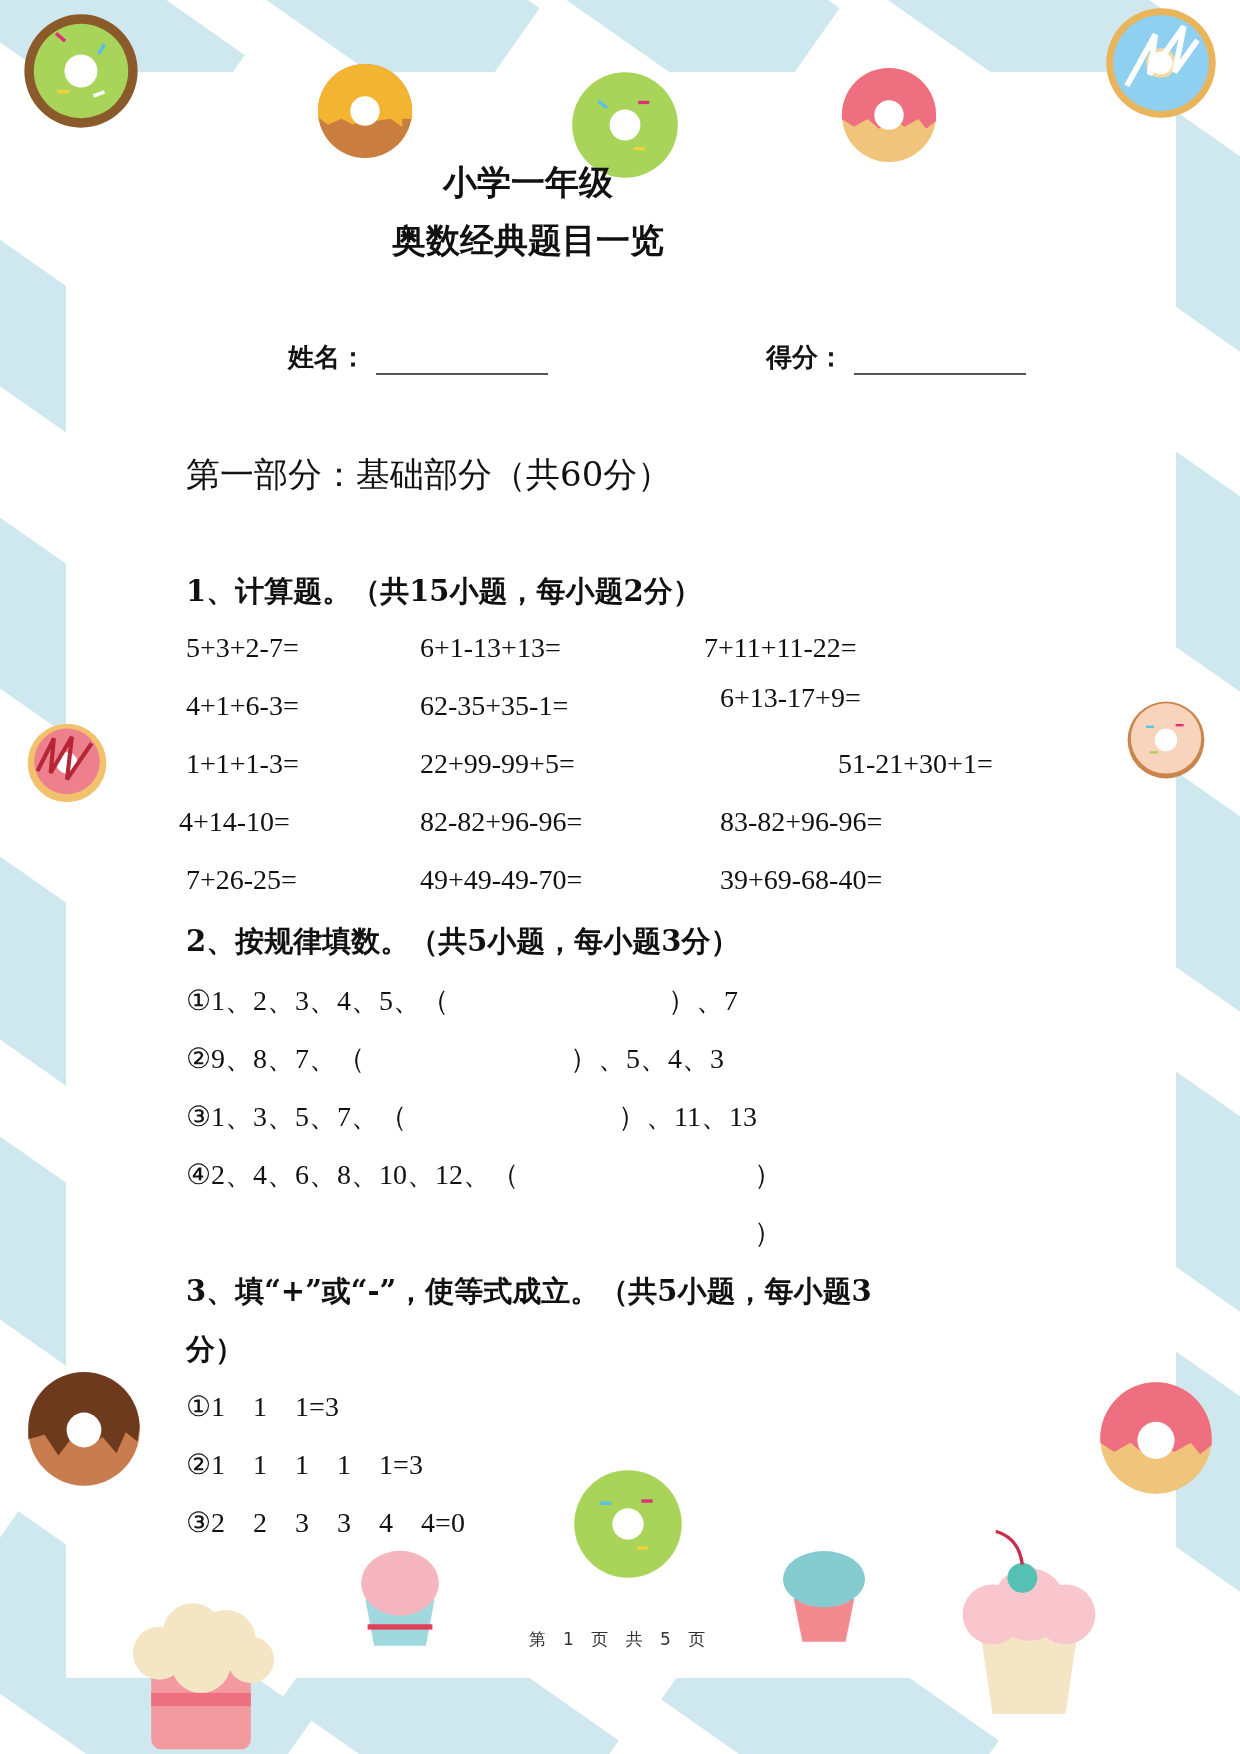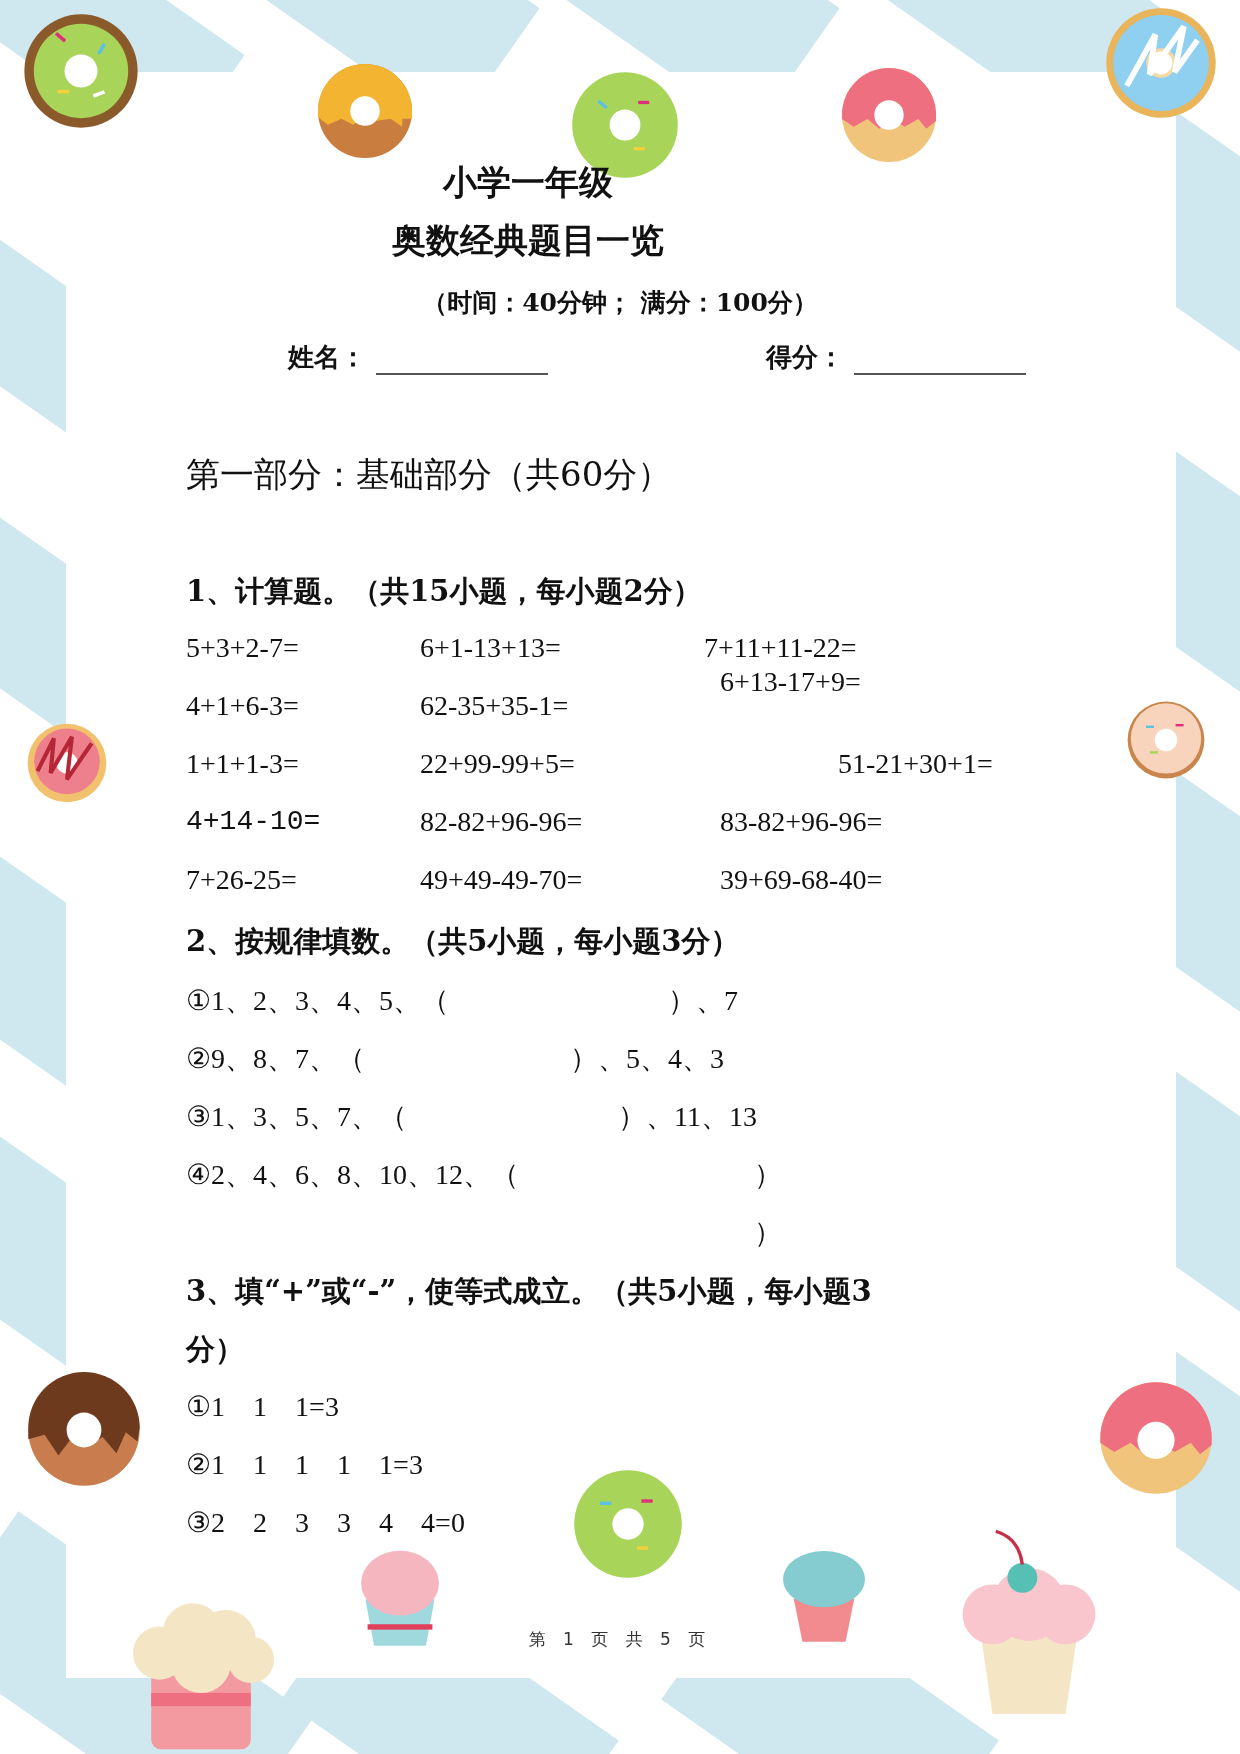--- a/index.html
+++ b/index.html
@@ -131,44 +131,43 @@
       <circle cx="50" cy="50" r="22" fill="#f9c6ce"></circle>
       <circle cx="72" cy="56" r="18" fill="#f9c6ce"></circle>
     <circle cx="46" cy="34" r="9" fill="#56c0b5"></circle>
       <path d="M46 26 Q44 10 30 6" stroke="#c8304a" stroke-width="2" fill="none"></path>
   </svg>
 </div>
 
 <div class="content">
   <div class="t1" style="top:160px;">小学一年级</div>
   <div class="t1" style="top:218px;">奥数经典题目一览</div>
-  <div class="sub" style="top:286px;">（时间：40分钟；  满分：100分）</div>
 
   <div class="field" style="left:288px; top:340px;">
     <span>姓名：</span>
     <span class="line" style="width:172px;"></span>
   </div>
   <div class="field" style="left:766px; top:340px;">
     <span>得分：</span>
     <span class="line" style="width:172px;"></span>
   </div>
 
   <div class="h-part">第一部分：基础部分（共60分）</div>
 
   <div class="qh" style="top:572px;">1、计算题。（共15小题，每小题2分）</div>
   <div class="row" style="left:186px; top:632px;">5+3+2-7=</div>
   <div class="row" style="left:420px; top:632px;">6+1-13+13=</div>
   <div class="row" style="left:704px; top:632px;">7+11+11-22=</div>
   <div class="row" style="left:186px; top:690px;">4+1+6-3=</div>
   <div class="row" style="left:420px; top:690px;">62-35+35-1=</div>
-  <div class="row" style="left:720px; top:666px;">6+13-17+9=</div>
+  <div class="row" style="left:720px; top:682px;">6+13-17+9=</div>
   <div class="row" style="left:186px; top:748px;">1+1+1-3=</div>
   <div class="row" style="left:420px; top:748px;">22+99-99+5=</div>
   <div class="row" style="left:838px; top:748px;">51-21+30+1=</div>
-  <div class="row" style="left:186px; top:806px;font-family:Liberation Mono, monospace;">4+14-10=</div>
+  <div class="row" style="left:179px; top:806px;">4+14-10=</div>
   <div class="row" style="left:420px; top:806px;">82-82+96-96=</div>
   <div class="row" style="left:720px; top:806px;">83-82+96-96=</div>
   <div class="row" style="left:186px; top:864px;">7+26-25=</div>
   <div class="row" style="left:420px; top:864px;">49+49-49-70=</div>
   <div class="row" style="left:720px; top:864px;">39+69-68-40=</div>
 
   <div class="qh" style="top:922px;">2、按规律填数。（共5小题，每小题3分）</div>
   <div class="row" style="left:186px; top:982px;">①1、2、3、4、5、（</div>
   <div class="row" style="left:668px; top:982px;">）、7</div>
   <div class="row" style="left:186px; top:1040px;">②9、8、7、（</div>

